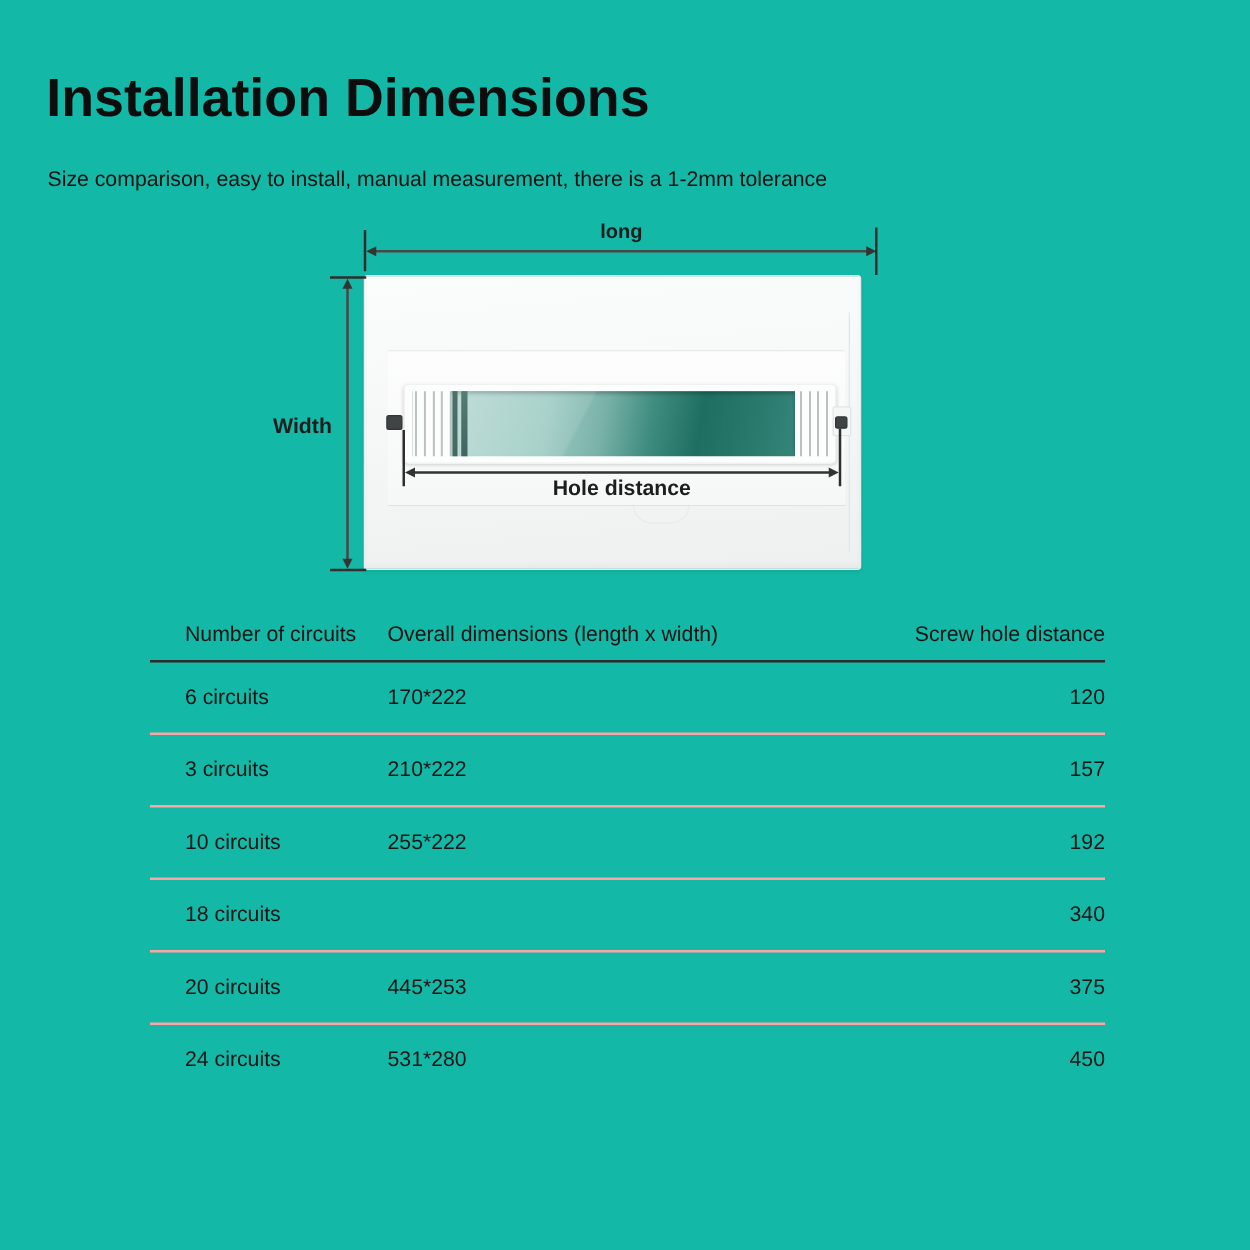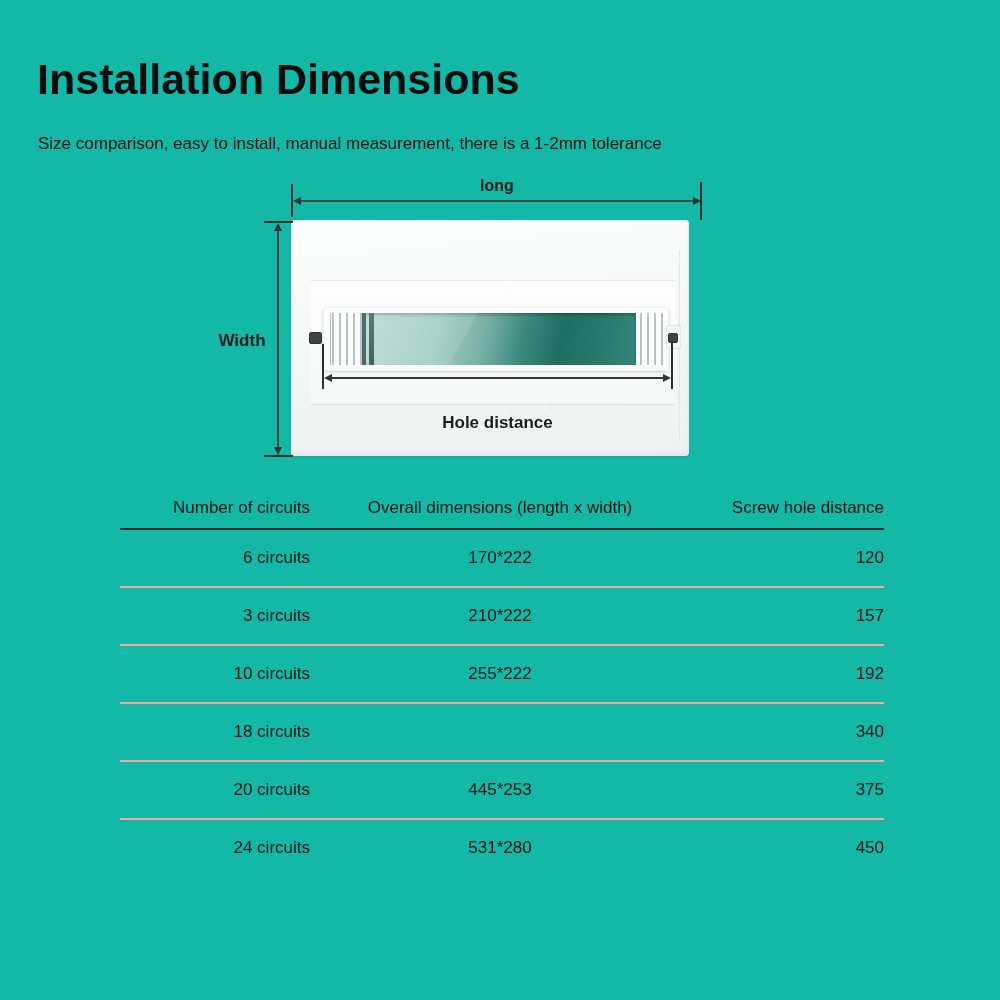--- a/index.html
+++ b/index.html
@@ -67,21 +67,21 @@
   .tick{position:absolute;background:#2e2e2e;}
   .dline{position:absolute;background:#474747;}
   .arr{position:absolute;width:0;height:0;border-style:solid;border-color:transparent;}
   .arr-left{border-width:4px 8px 4px 0;border-right-color:#333;}
   .arr-right{border-width:4px 0 4px 8px;border-left-color:#333;}
   .arr-up{border-width:0 4px 8px 4px;border-bottom-color:#333;}
   .arr-down{border-width:8px 4px 0 4px;border-top-color:#333;}
   .dim-label{position:absolute;font-weight:700;color:#1d1d1d;text-align:center;}
   .lab-long{left:294px;top:177px;width:406px;font-size:16px;}
   .lab-width{left:212px;top:331px;width:60px;font-size:17px;}
-  .lab-hole{left:330px;top:381px;width:335px;font-size:17px;z-index:5;margin-top:32px;}
+  .lab-hole{left:330px;top:381px;width:335px;font-size:17px;z-index:5;}
   
   .lt-l{left:291px;top:184px;width:2px;height:33px;}
   .lt-r{left:700px;top:182px;width:2px;height:38px;}
   .ll{left:300px;top:200px;width:394px;height:2px;}
   .lh-l{left:293px;top:197px;}
   .lh-r{left:693px;top:197px;}
   
   .wt-t{left:264px;top:221px;width:29px;height:2px;}
   .wt-b{left:264px;top:455px;width:29px;height:2px;}
   .wl{left:277px;top:230px;width:2px;height:218px;}
@@ -91,22 +91,22 @@
   .he-l{left:322px;top:344px;width:2px;height:45px;}
   .he-r{left:671px;top:343px;width:2px;height:46px;}
   .hl{left:331px;top:377px;width:333px;height:2px;background:#333;}
   .hh-l{left:324px;top:374px;}
   .hh-r{left:663px;top:374px;}
   
   .spec-table{position:absolute;left:120px;top:487px;width:764px;font-size:17px;}
   .trow{display:flex;align-items:center;height:56px;border-bottom:2px solid #fca5a5;box-sizing:content-box;}
   .thead{height:41px;border-bottom:2px solid #2b2b2b;font-weight:400;color:#141414;}
   .trow:last-child{border-bottom:none;}
-  .c1{width:190px;padding-left:28px;box-sizing:border-box;text-align:right;}
-  .c2{width:380px;text-align:center;}
+  .c1{width:190px;padding-left:28px;box-sizing:border-box;text-align:left;}
+  .c2{width:380px;text-align:left;}
   .c3{flex:1;text-align:right;}
 </style>
 </head>
 <body>
 
 <div class="canvas">
 
   <h1 class="title">Installation Dimensions</h1>
   <p class="subtitle">Size comparison, easy to install, manual measurement, there is a 1-2mm tolerance</p>
 

